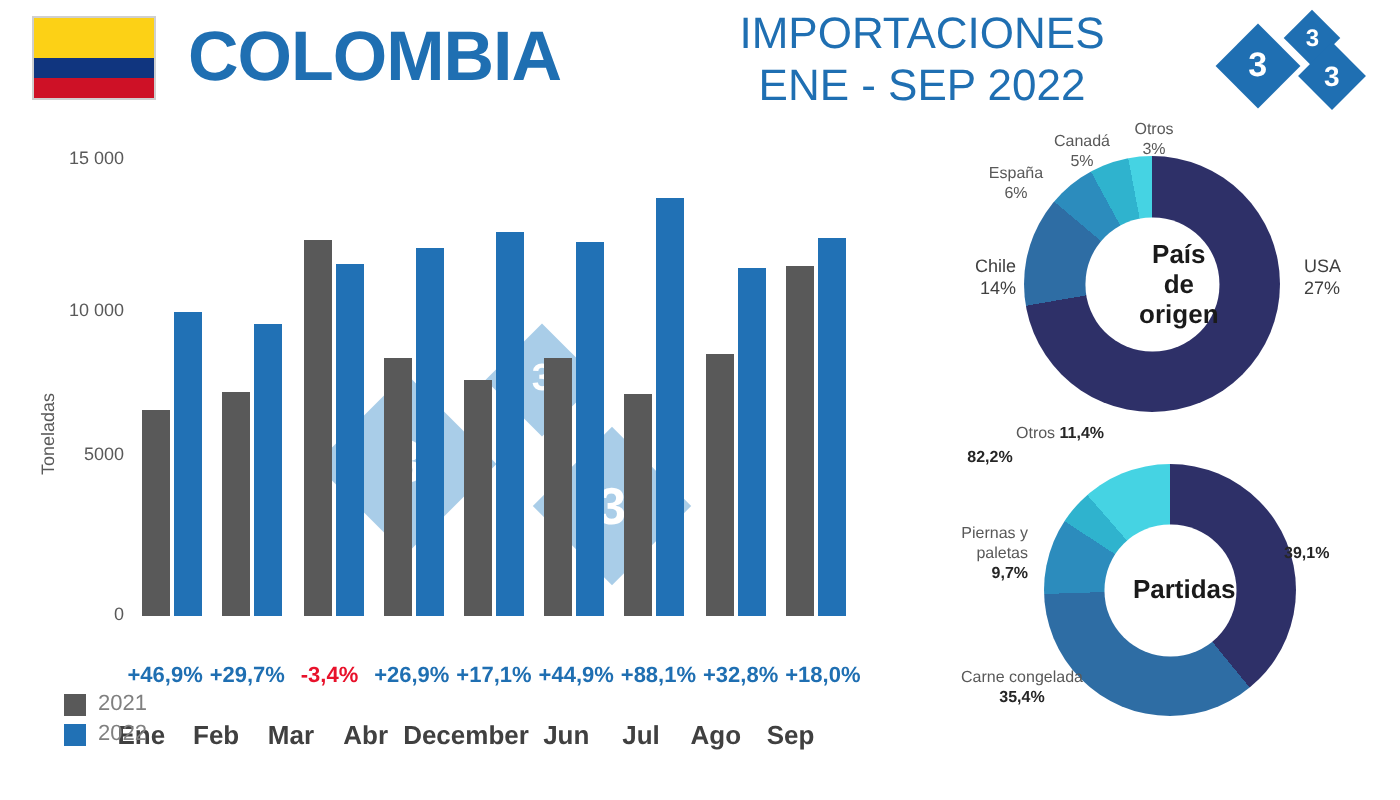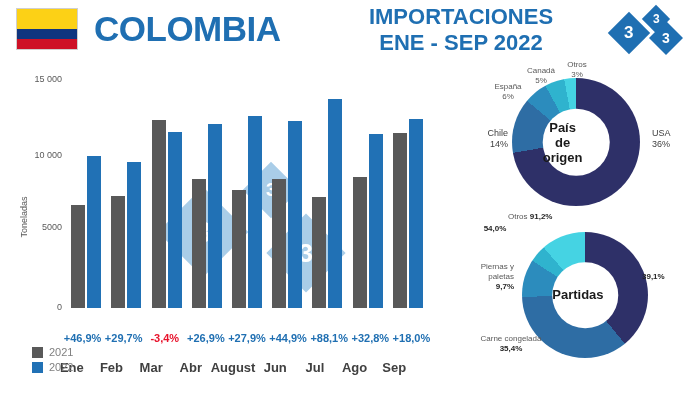--- a/index.html
+++ b/index.html
@@ -26,21 +26,21 @@
 
   #country-title {
     position: absolute; left: 94px; top: 8px;
     font-size: 35px; font-weight: bold; letter-spacing: -0.5px;
     color: #1F6FB2; line-height: 42px;
   }
 
   #main-title {
     position: absolute; left: 330px; top: 4px;
     width: 262px; text-align: center;
-    font-size: 22px; font-weight: bold; color: #1F6FB2;
+    font-size: 22px; font-weight: normal; color: #1F6FB2;
     line-height: 26px;
   }
 
   
   #logo { position: absolute; left: 612px; top: 8px; width: 76px; height: 48px; }
   .dia {
     position: absolute; background: #1F6FB2;
     transform: rotate(45deg);
     display: flex; align-items: center; justify-content: center;
   }
@@ -133,21 +133,21 @@
   .donut-wrap { position: absolute; }
   #donut-origen { left: 512px; top: 78px; width: 128px; height: 128px; }
   #donut-partidas { left: 522px; top: 232px; width: 126px; height: 126px; }
 
   .donut { position: relative; width: 100%; height: 100%; border-radius: 50%; }
   .donut-hole {
     position: absolute; left: 50%; top: 50%;
     transform: translate(-50%, -50%);
     width: 52%; height: 52%;
     background: #fff; border-radius: 50%;
-    display: flex; align-items: center; justify-content: flex-start;
+    display: flex; align-items: center; justify-content: flex-end;
     text-align: center;
   }
   .donut-hole span { font-size: 13px; font-weight: bold; color: #1a1a1a; line-height: 15px; }
 
   .dlabel { position: absolute; font-size: 8px; color: #595959; line-height: 10px; text-align: center; }
   .dlabel b { color: #262626; font-size: 8px; }
 
   .dlabel-big { position: absolute; font-size: 9px; color: #404040; line-height: 11px; }
 </style>
 </head>
@@ -237,32 +237,32 @@
           <div class="bar y2022" style="height: 188.936px;"></div>
         </div>
       </div>
   </div>
 
   <div id="x-labels">
       <div>Ene</div>
       <div>Feb</div>
       <div>Mar</div>
       <div>Abr</div>
-      <div>August</div>
+      <div>December</div>
       <div>Jun</div>
       <div>Jul</div>
       <div>Ago</div>
       <div>Sep</div>
     </div>
   <div id="pct-labels">
       <div class="pos">+46,9%</div>
       <div class="pos">+29,7%</div>
       <div class="neg">-3,4%</div>
       <div class="pos">+26,9%</div>
-      <div class="pos">+27,9%</div>
+      <div class="pos">+17,1%</div>
       <div class="pos">+44,9%</div>
       <div class="pos">+88,1%</div>
       <div class="pos">+32,8%</div>
       <div class="pos">+18,0%</div>
     </div>
 
   <div id="legend">
     <div class="lg-row">
       <div class="lg-sw g"></div>
       <div class="lg-tx">2021</div>
@@ -276,21 +276,21 @@
 
 <div class="donut-wrap" id="donut-origen">
   <div class="donut" id="donut-origen-ring" style="background: conic-gradient(rgb(46, 48, 104) 0deg, rgb(46, 48, 104) 260.2deg, rgb(46, 109, 164) 260.2deg, rgb(46, 109, 164) 310.1deg, rgb(44, 140, 189) 310.1deg, rgb(44, 140, 189) 331.49deg, rgb(47, 179, 206) 331.49deg, rgb(47, 179, 206) 349.31deg, rgb(69, 211, 227) 349.31deg, rgb(69, 211, 227) 360deg);">
     <div class="donut-hole">
       <span id="origen-center">País<br>de<br>origen</span>
     </div>
   </div>
 </div>
 <div class="dlabel-big" style="left:652px; top:128px; width:46px;">
   <div>USA</div>
-  <div>36%</div>
+  <div>27%</div>
 </div>
 <div class="dlabel-big" style="left:462px; top:128px; width:46px; text-align:right;">
   <div>Chile</div>
   <div>14%</div>
 </div>
 <div class="dlabel" style="left:486px; top:82px; width:44px;">
   <div>España</div>
   <div>6%</div>
 </div>
 <div class="dlabel" style="left:520px; top:66px; width:42px;">
@@ -314,18 +314,18 @@
 </div>
 <div class="dlabel" style="left:480px; top:334px; width:62px;">
   <div>Carne congelada</div>
   <div><b>35,4%</b></div>
 </div>
 <div class="dlabel" style="left:458px; top:262px; width:56px; text-align:right;">
   <div>Piernas y paletas</div>
   <div><b>9,7%</b></div>
 </div>
 <div class="dlabel" style="left:466px; top:224px; width:58px;">
-  <div><b>54,0%</b></div>
+  <div><b>82,2%</b></div>
 </div>
 <div class="dlabel" style="left:508px; top:212px; width:72px; text-align:left;">
   <span>Otros</span>
-  <b>91,2%</b>
+  <b>11,4%</b>
 </div>
 
 </body></html>

